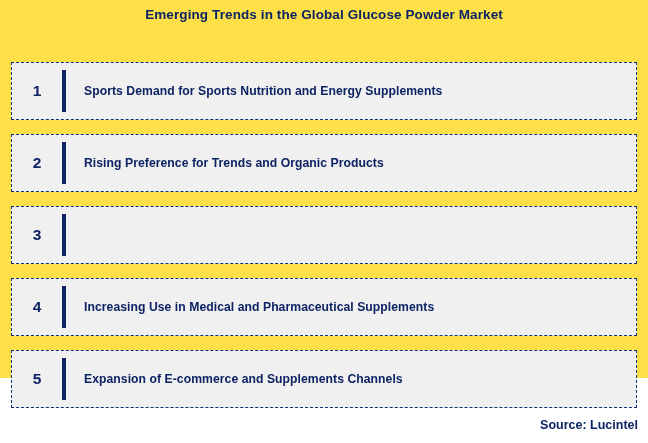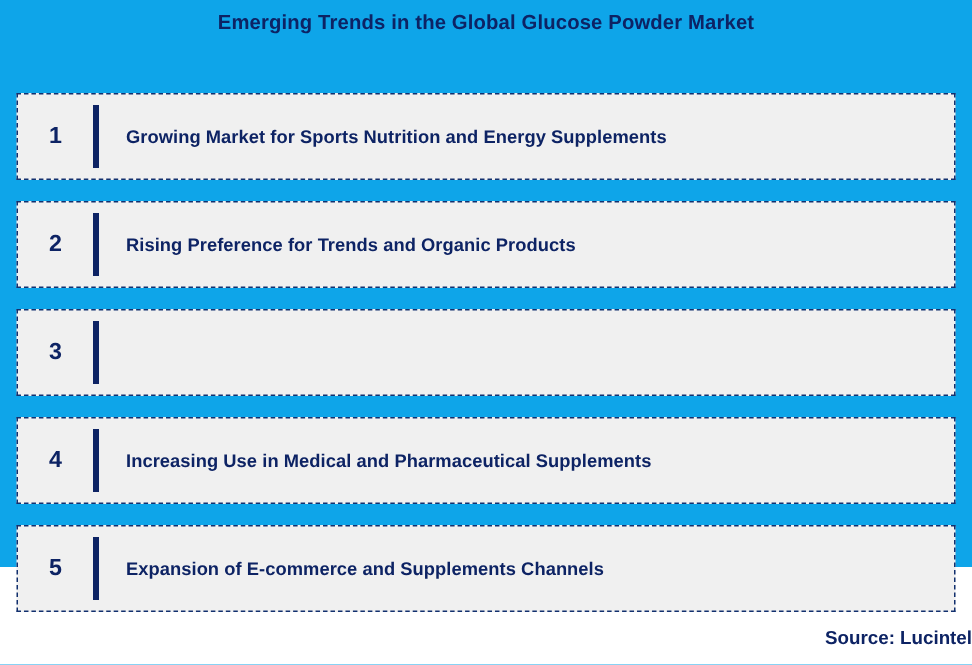--- a/index.html
+++ b/index.html
@@ -10,21 +10,21 @@
     width: 648px;
     height: 443px;
     background: #ffffff;
     font-family: "Liberation Sans", sans-serif;
     overflow: hidden;
   }
   #infographic {
     position: relative;
     width: 648px;
     height: 378px;
-    background: #0ea5e9;
+    background: #fde047;
   }
   #chart-title {
     position: absolute;
     left: 0;
     top: 7px;
     width: 648px;
     text-align: center;
     font-size: 13.5px;
     font-weight: bold;
     color: #0d2364;
@@ -71,42 +71,42 @@
     padding-right: 12px;
     font-size: 12.2px;
     font-weight: bold;
     color: #0d2364;
     letter-spacing: 0.05px;
     white-space: nowrap;
     overflow: hidden;
   }
   #source-note {
     position: absolute;
-    right: 0;
+    right: 10px;
     top: 418px;
     font-size: 12.5px;
     font-weight: bold;
     color: #0d2364;
     text-align: right;
     white-space: nowrap;
   }
 </style>
 </head>
 <body>
 
 <div id="infographic">
 
   <div id="chart-title">Emerging Trends in the Global Glucose Powder Market</div>
 
   <div id="trend-list">
 
     <div class="trend-row">
       <div class="trend-number">1</div>
       <div class="trend-divider"></div>
-      <div class="trend-label">Growing Market for Sports Nutrition and Energy Supplements</div>
+      <div class="trend-label">Sports Demand for Sports Nutrition and Energy Supplements</div>
     </div>
 
     <div class="trend-row">
       <div class="trend-number">2</div>
       <div class="trend-divider"></div>
       <div class="trend-label">Rising Preference for Trends and Organic Products</div>
     </div>
 
     <div class="trend-row">
       <div class="trend-number">3</div>

